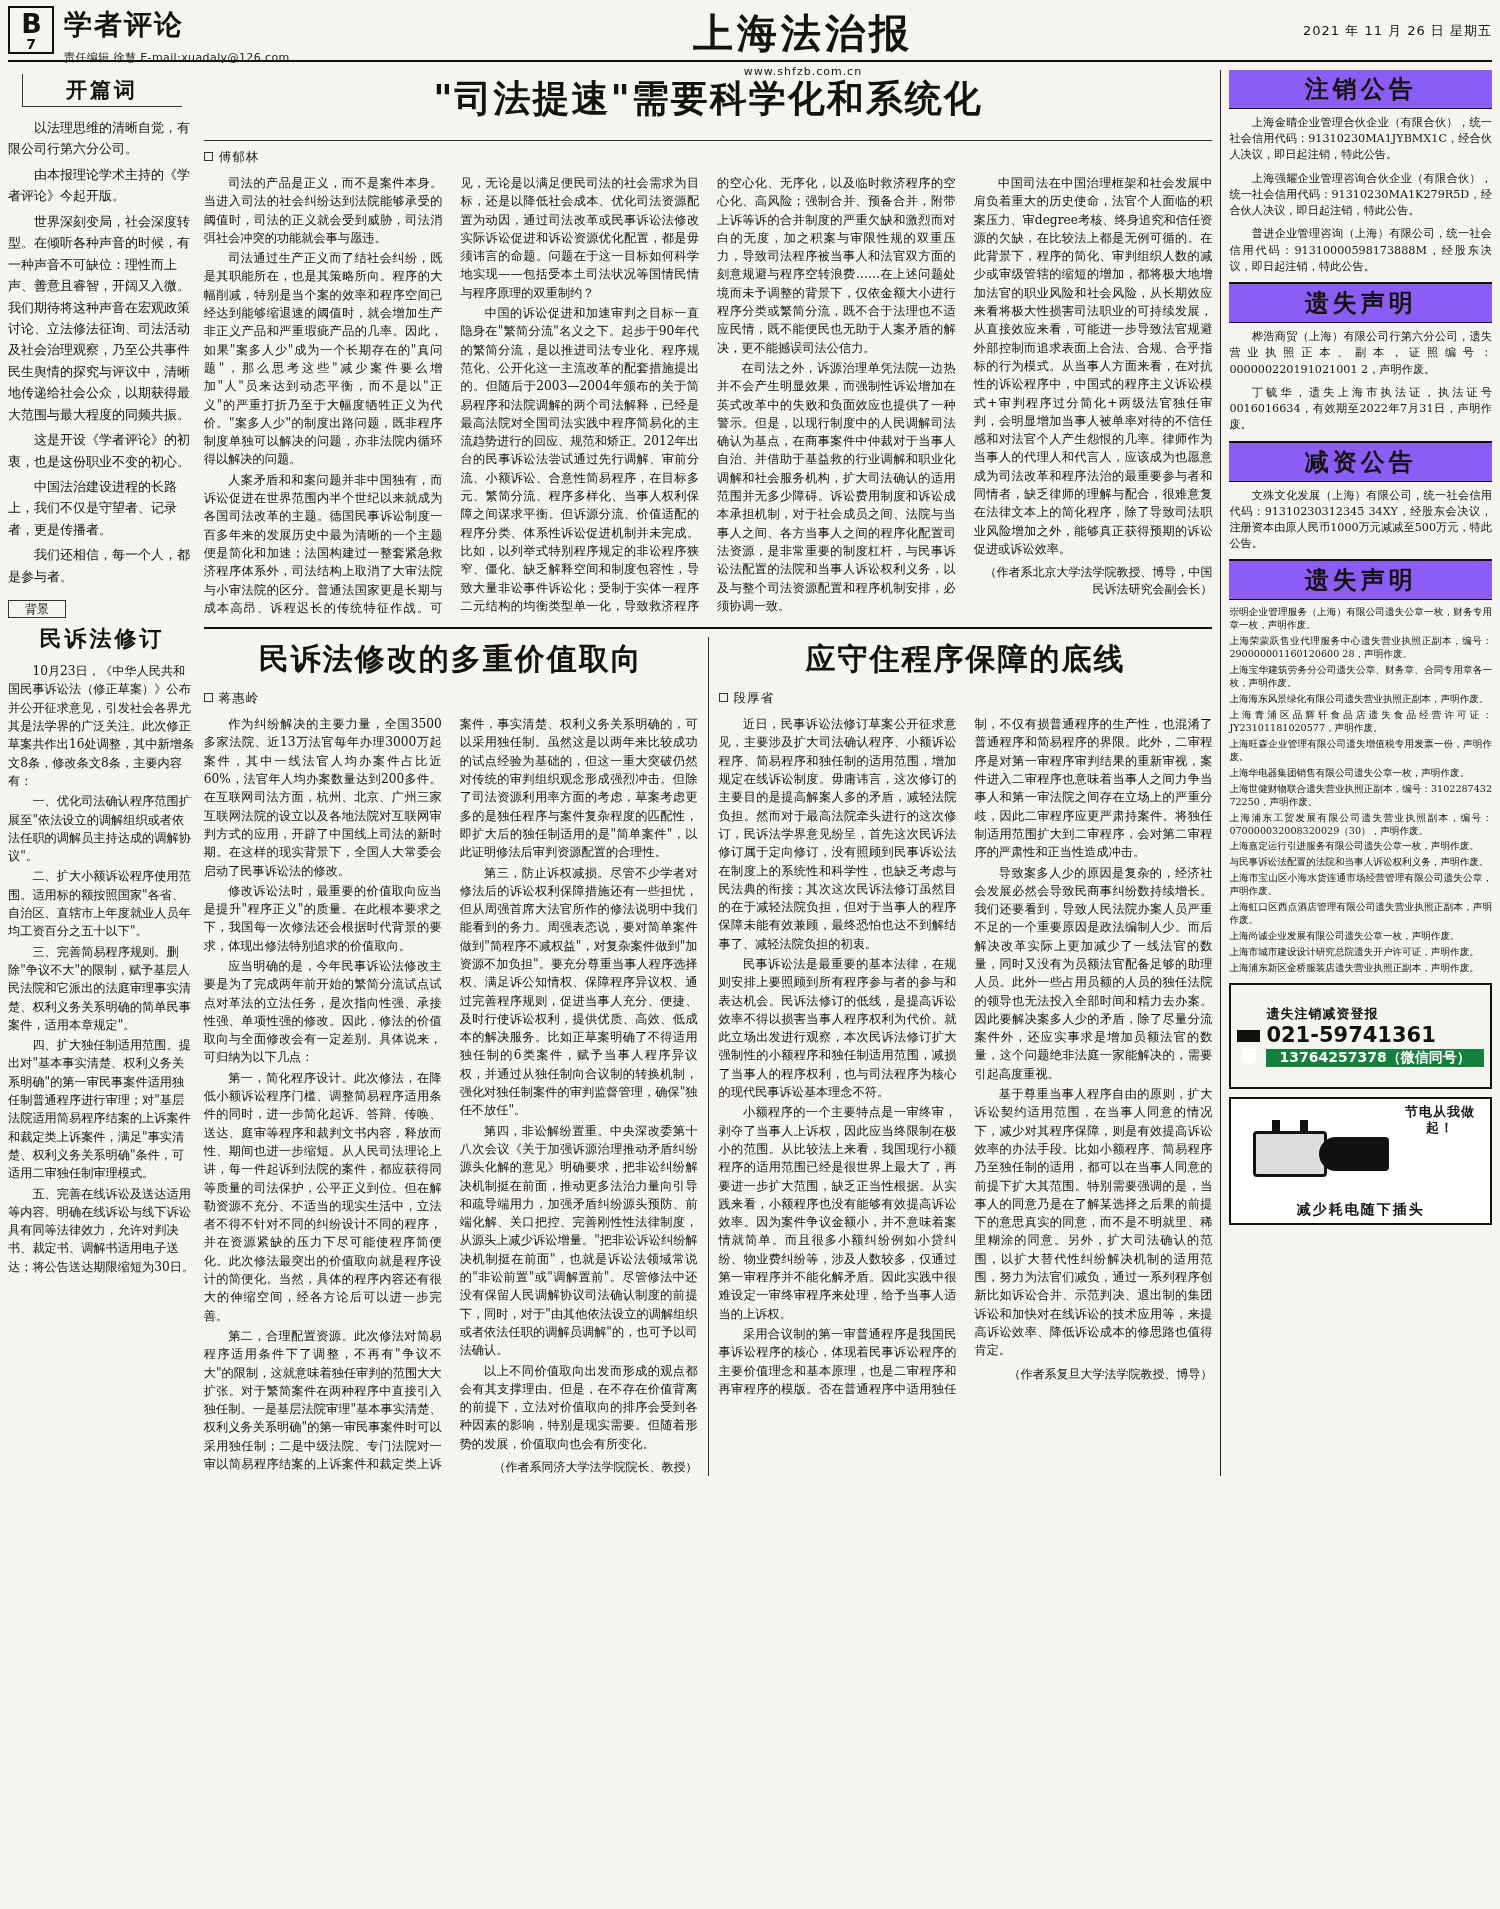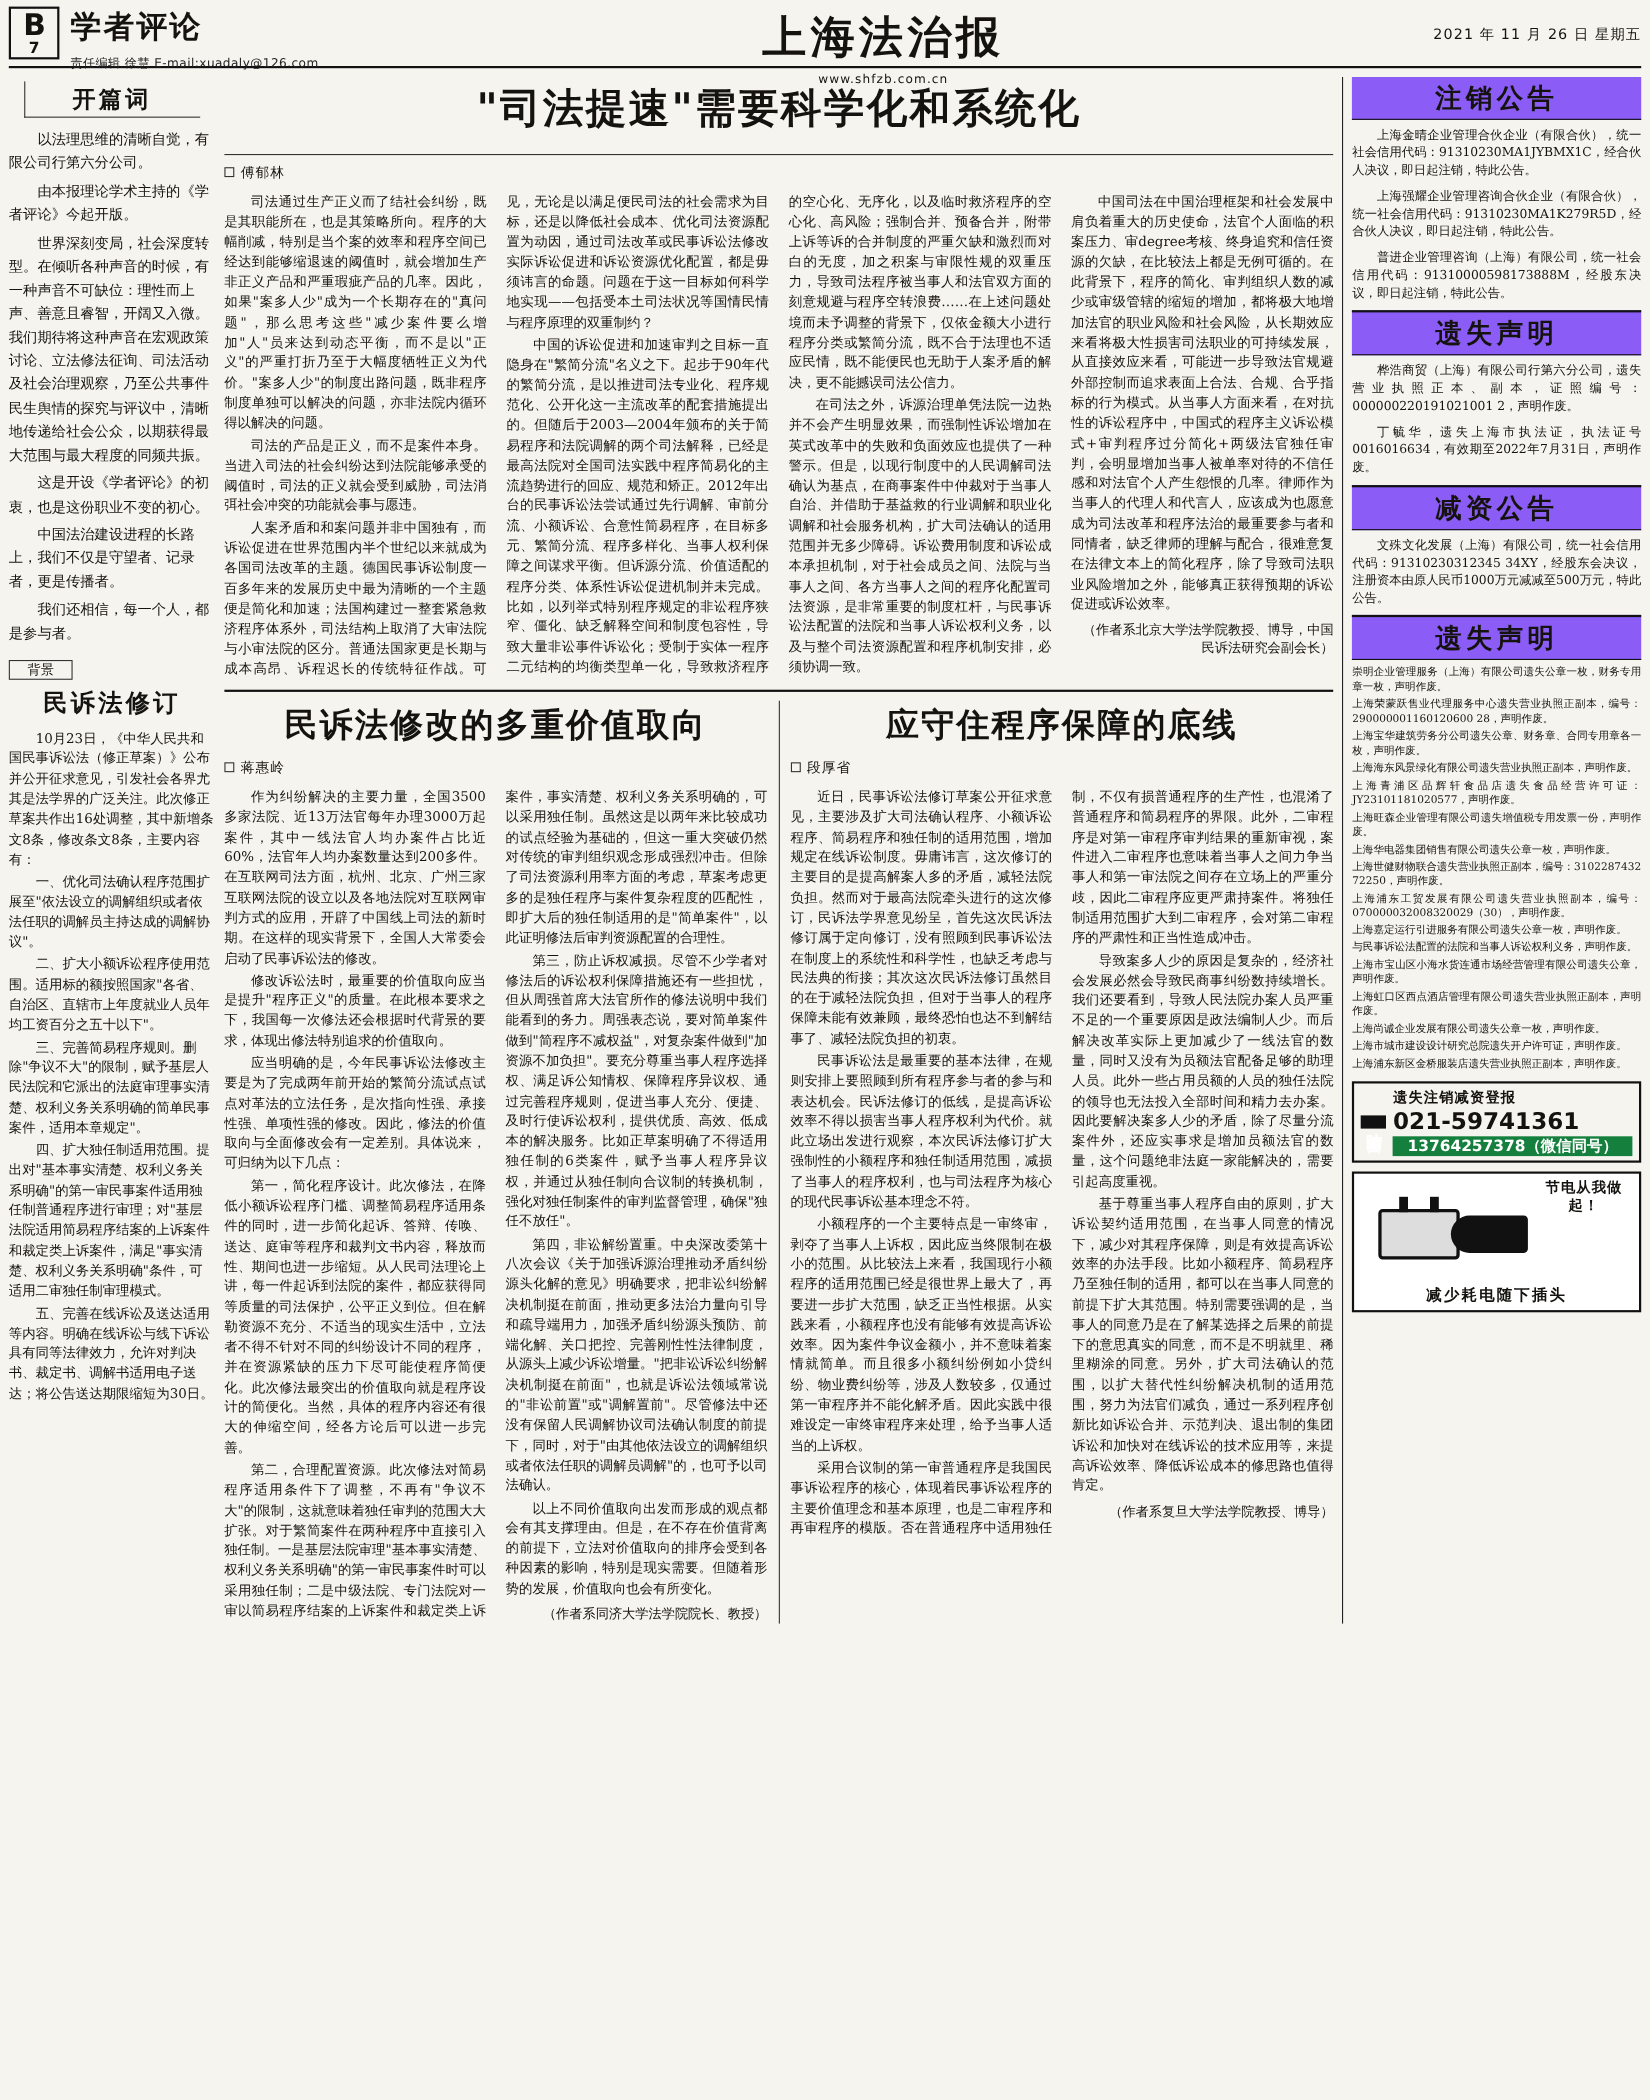--- a/index.html
+++ b/index.html
@@ -71,21 +71,21 @@
   
   .ad-head { text-align:center; font-family:"DejaVu Serif","Liberation Serif",serif;
              font-size:24px; font-weight:bold; letter-spacing:4px; background:#8b5cf6;
              border-top:2px solid #111; border-bottom:1px solid #111; padding:3px 0; margin:0 0 6px; }
   .ad-head.first { border-top:0; }
   .ad p { font-size:11.2px; line-height:1.45; margin:0 0 7px; text-indent:2em;
           font-family:"DejaVu Serif","Liberation Serif",serif; text-align:justify; }
   .dense { font-size:9.6px; line-height:1.35; }
   .dense p { font-size:9.6px; line-height:1.35; margin:0 0 3px; text-indent:0; }
 
-  .hotline { border:2px solid #111; margin-top:8px; padding:4px 6px; display:flex; align-items:center; gap:6px; }
+  .hotline { border:2px solid #111; margin-top:8px; padding:20px 6px; display:flex; align-items:center; gap:6px; }
   .hotline .tag { writing-mode:vertical-rl; font-size:15px; font-weight:bold; letter-spacing:2px;
                   background:#111; color:#fff; padding:4px 2px; }
   .hotline .mid { flex:1; }
   .hotline .l1 { font-size:13px; font-weight:bold; letter-spacing:1px; }
   .hotline .l2 { font-size:21px; font-weight:bold; letter-spacing:0px; }
   .hotline .l3 { font-size:14px; font-weight:bold; background:#15803d; color:#fff; text-align:center; margin-top:2px; }
 
   .psa { border:2px solid #111; margin-top:8px; height:128px; position:relative; background:#fff; overflow:hidden; }
   .psa .art-area { position:absolute; left:8px; top:8px; right:8px; bottom:34px; }
   .psa .slogan { position:absolute; right:6px; top:6px; width:88px; font-size:13px; font-weight:bold;
@@ -152,22 +152,22 @@
     <div class="col-mid">
 
       <div class="headline">"司法提速"需要科学化和系统化</div>
       <div class="rule-thin"></div>
 
       <div class="byline">
         <span class="box"></span><span>傅郁林</span>
       </div>
 
       <div class="cols4">
+        <p class="t">司法的产品是正义，而不是案件本身。当进入司法的社会纠纷达到法院能够承受的阈值时，司法的正义就会受到威胁，司法消弭社会冲突的功能就会事与愿违。</p>
         <p class="t">司法通过生产正义而了结社会纠纷，既是其职能所在，也是其策略所向。程序的大幅削减，特别是当个案的效率和程序空间已经达到能够缩退速的阈值时，就会增加生产非正义产品和严重瑕疵产品的几率。因此，如果"案多人少"成为一个长期存在的"真问题"，那么思考这些"减少案件要么增加"人"员来达到动态平衡，而不是以"正义"的严重打折乃至于大幅度牺牲正义为代价。"案多人少"的制度出路问题，既非程序制度单独可以解决的问题，亦非法院内循环得以解决的问题。</p>
-        <p class="t">司法的产品是正义，而不是案件本身。当进入司法的社会纠纷达到法院能够承受的阈值时，司法的正义就会受到威胁，司法消弭社会冲突的功能就会事与愿违。</p>
         <p class="t">人案矛盾和和案问题并非中国独有，而诉讼促进在世界范围内半个世纪以来就成为各国司法改革的主题。德国民事诉讼制度一百多年来的发展历史中最为清晰的一个主题便是简化和加速；法国构建过一整套紧急救济程序体系外，司法结构上取消了大审法院与小审法院的区分。普通法国家更是长期与成本高昂、诉程迟长的传统特征作战。可见，无论是以满足便民司法的社会需求为目标，还是以降低社会成本、优化司法资源配置为动因，通过司法改革或民事诉讼法修改实际诉讼促进和诉讼资源优化配置，都是毋须讳言的命题。问题在于这一目标如何科学地实现——包括受本土司法状况等国情民情与程序原理的双重制约？</p>
         <p class="t">中国的诉讼促进和加速审判之目标一直隐身在"繁简分流"名义之下。起步于90年代的繁简分流，是以推进司法专业化、程序规范化、公开化这一主流改革的配套措施提出的。但随后于2003—2004年颁布的关于简易程序和法院调解的两个司法解释，已经是最高法院对全国司法实践中程序简易化的主流趋势进行的回应、规范和矫正。2012年出台的民事诉讼法尝试通过先行调解、审前分流、小额诉讼、合意性简易程序，在目标多元、繁简分流、程序多样化、当事人权利保障之间谋求平衡。但诉源分流、价值适配的程序分类、体系性诉讼促进机制并未完成。比如，以列举式特别程序规定的非讼程序狭窄、僵化、缺乏解释空间和制度包容性，导致大量非讼事件诉讼化；受制于实体一程序二元结构的均衡类型单一化，导致救济程序的空心化、无序化，以及临时救济程序的空心化、高风险；强制合并、预备合并，附带上诉等诉的合并制度的严重欠缺和激烈而对白的无度，加之积案与审限性规的双重压力，导致司法程序被当事人和法官双方面的刻意规避与程序空转浪费……在上述问题处境而未予调整的背景下，仅依金额大小进行程序分类或繁简分流，既不合于法理也不适应民情，既不能便民也无助于人案矛盾的解决，更不能撼误司法公信力。</p>
         <p class="t">在司法之外，诉源治理单凭法院一边热并不会产生明显效果，而强制性诉讼增加在英式改革中的失败和负面效应也提供了一种警示。但是，以现行制度中的人民调解司法确认为基点，在商事案件中仲裁对于当事人自治、并借助于基益救的行业调解和职业化调解和社会服务机构，扩大司法确认的适用范围并无多少障碍。诉讼费用制度和诉讼成本承担机制，对于社会成员之间、法院与当事人之间、各方当事人之间的程序化配置司法资源，是非常重要的制度杠杆，与民事诉讼法配置的法院和当事人诉讼权利义务，以及与整个司法资源配置和程序机制安排，必须协调一致。</p>
         <p class="t">中国司法在中国治理框架和社会发展中肩负着重大的历史使命，法官个人面临的积案压力、审degree考核、终身追究和信任资源的欠缺，在比较法上都是无例可循的。在此背景下，程序的简化、审判组织人数的减少或审级管辖的缩短的增加，都将极大地增加法官的职业风险和社会风险，从长期效应来看将极大性损害司法职业的可持续发展，从直接效应来看，可能进一步导致法官规避外部控制而追求表面上合法、合规、合乎指标的行为模式。从当事人方面来看，在对抗性的诉讼程序中，中国式的程序主义诉讼模式+审判程序过分简化+两级法官独任审判，会明显增加当事人被单率对待的不信任感和对法官个人产生怨恨的几率。律师作为当事人的代理人和代言人，应该成为也愿意成为司法改革和程序法治的最重要参与者和同情者，缺乏律师的理解与配合，很难意复在法律文本上的简化程序，除了导致司法职业风险增加之外，能够真正获得预期的诉讼促进或诉讼效率。</p>
         <p class="sig">（作者系北京大学法学院教授、博导，中国民诉法研究会副会长）</p>
       </div>
 
       <div class="bottom">
 
         <div class="art">

